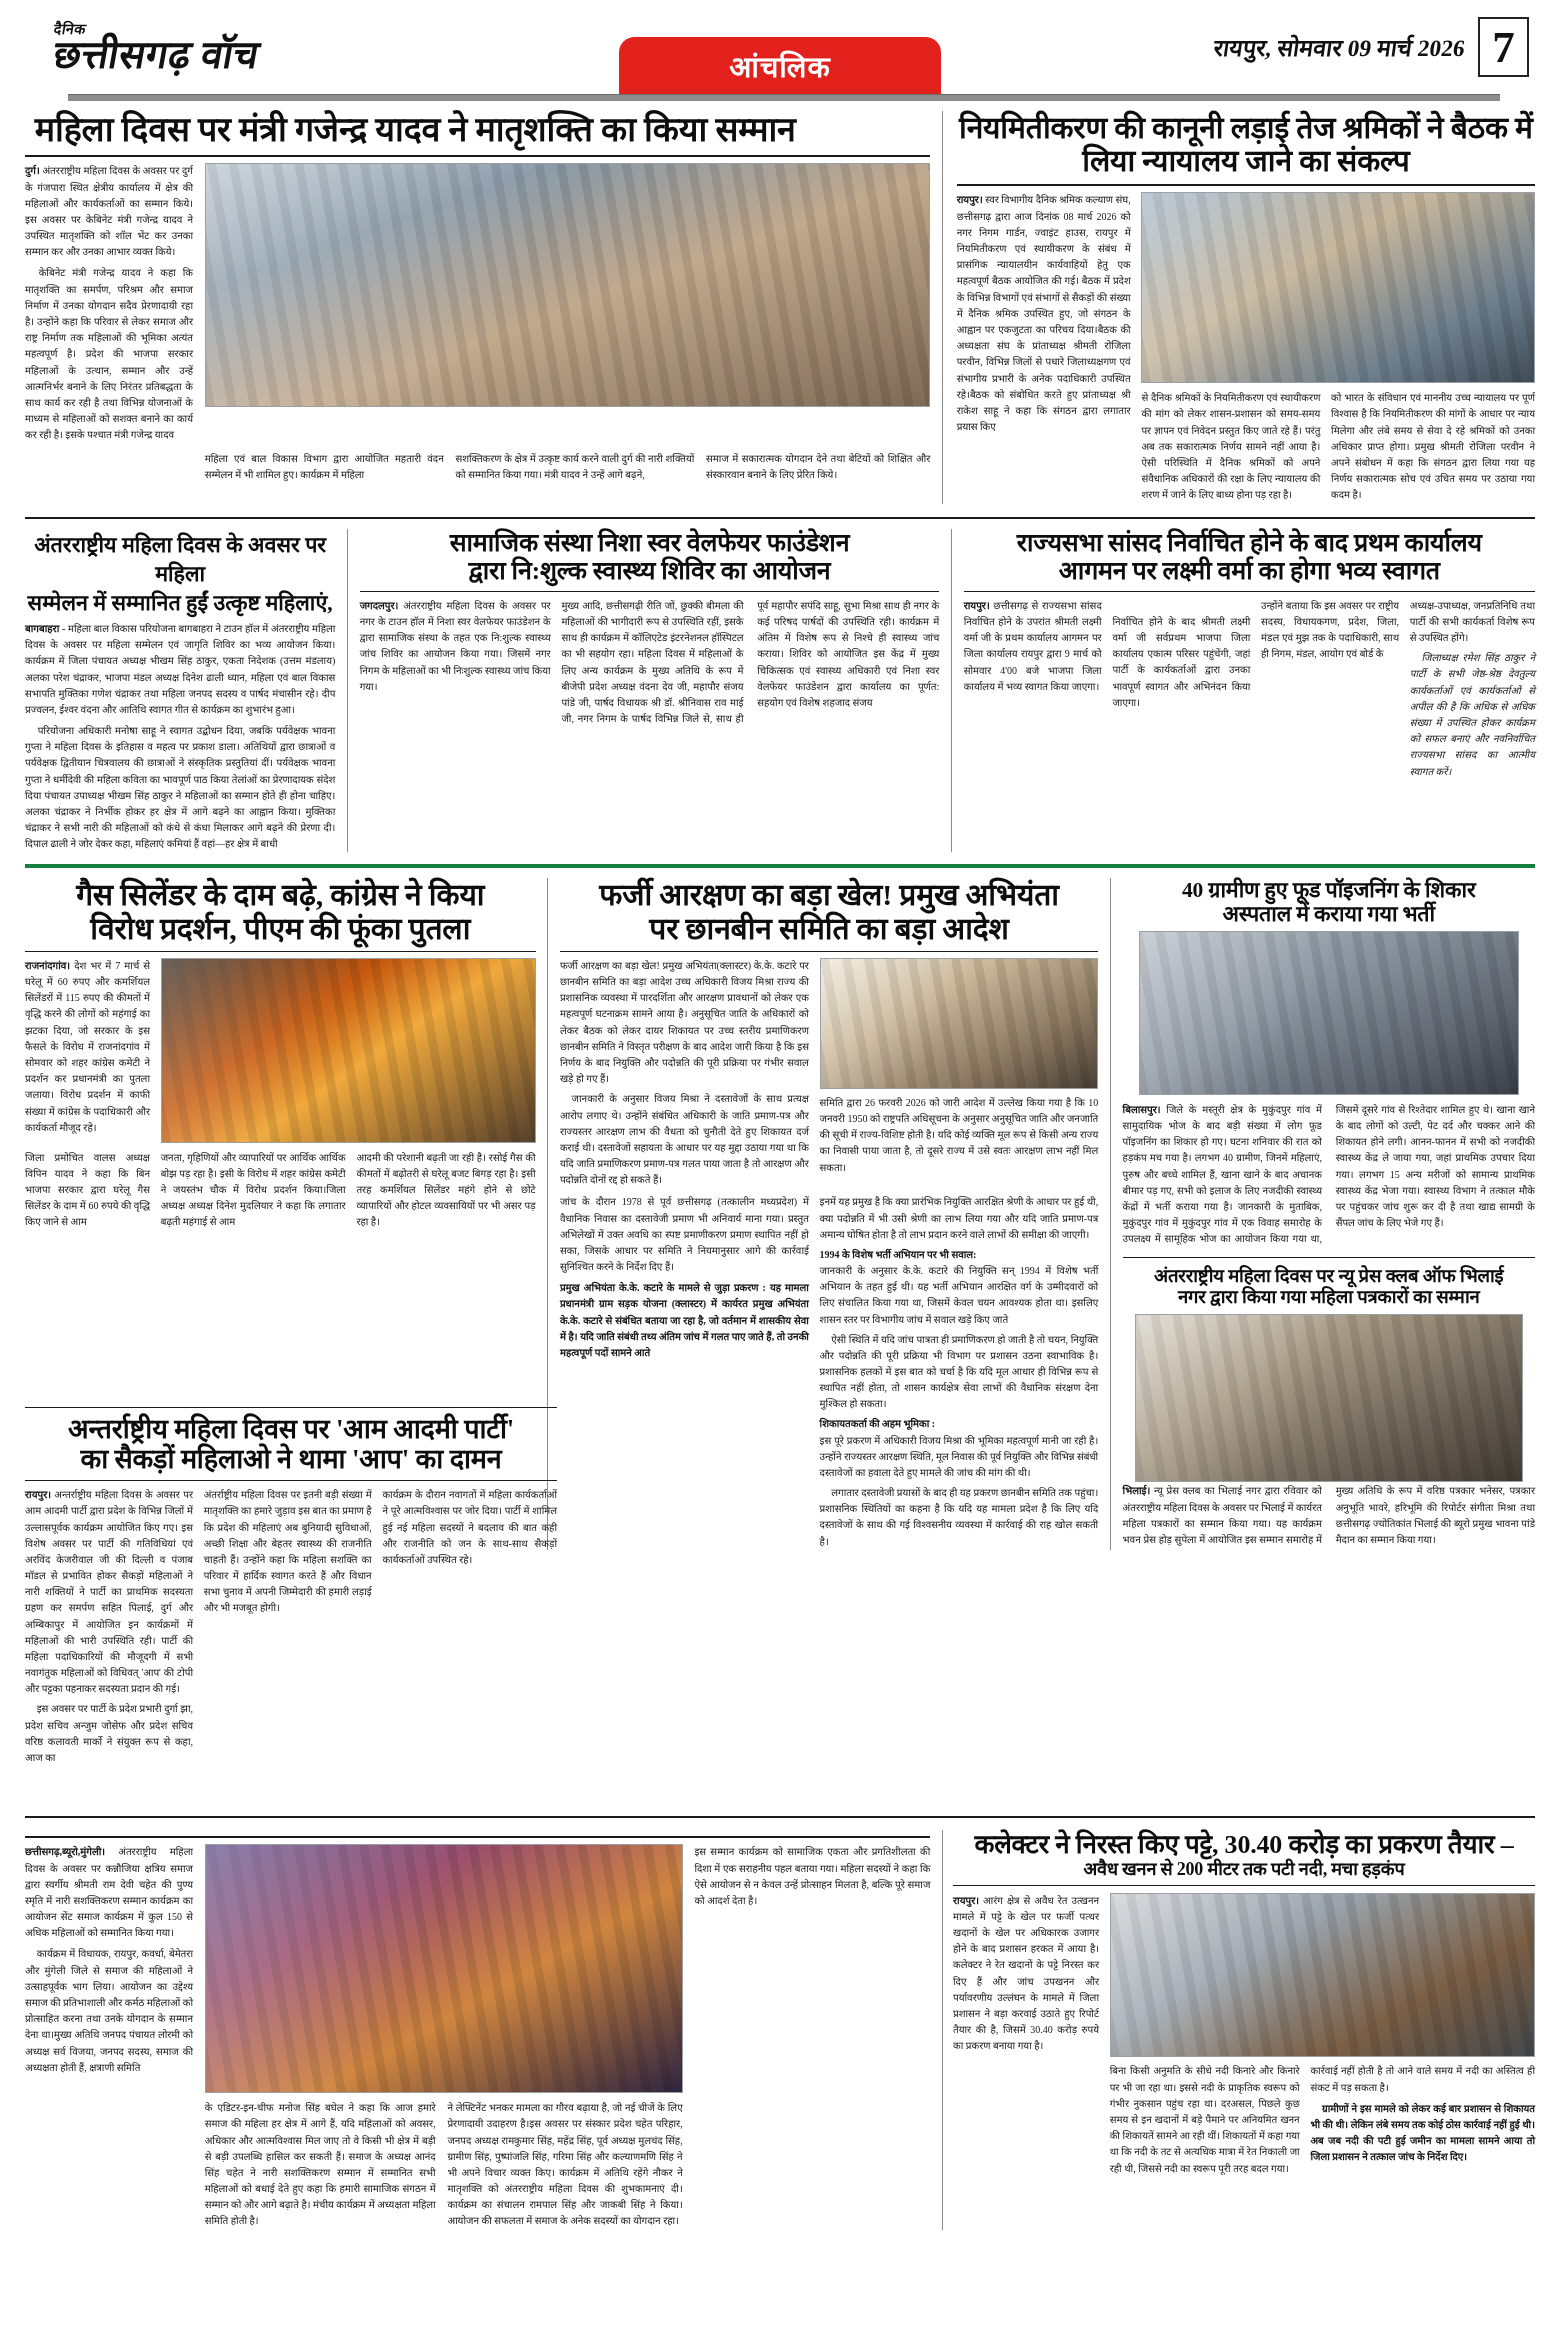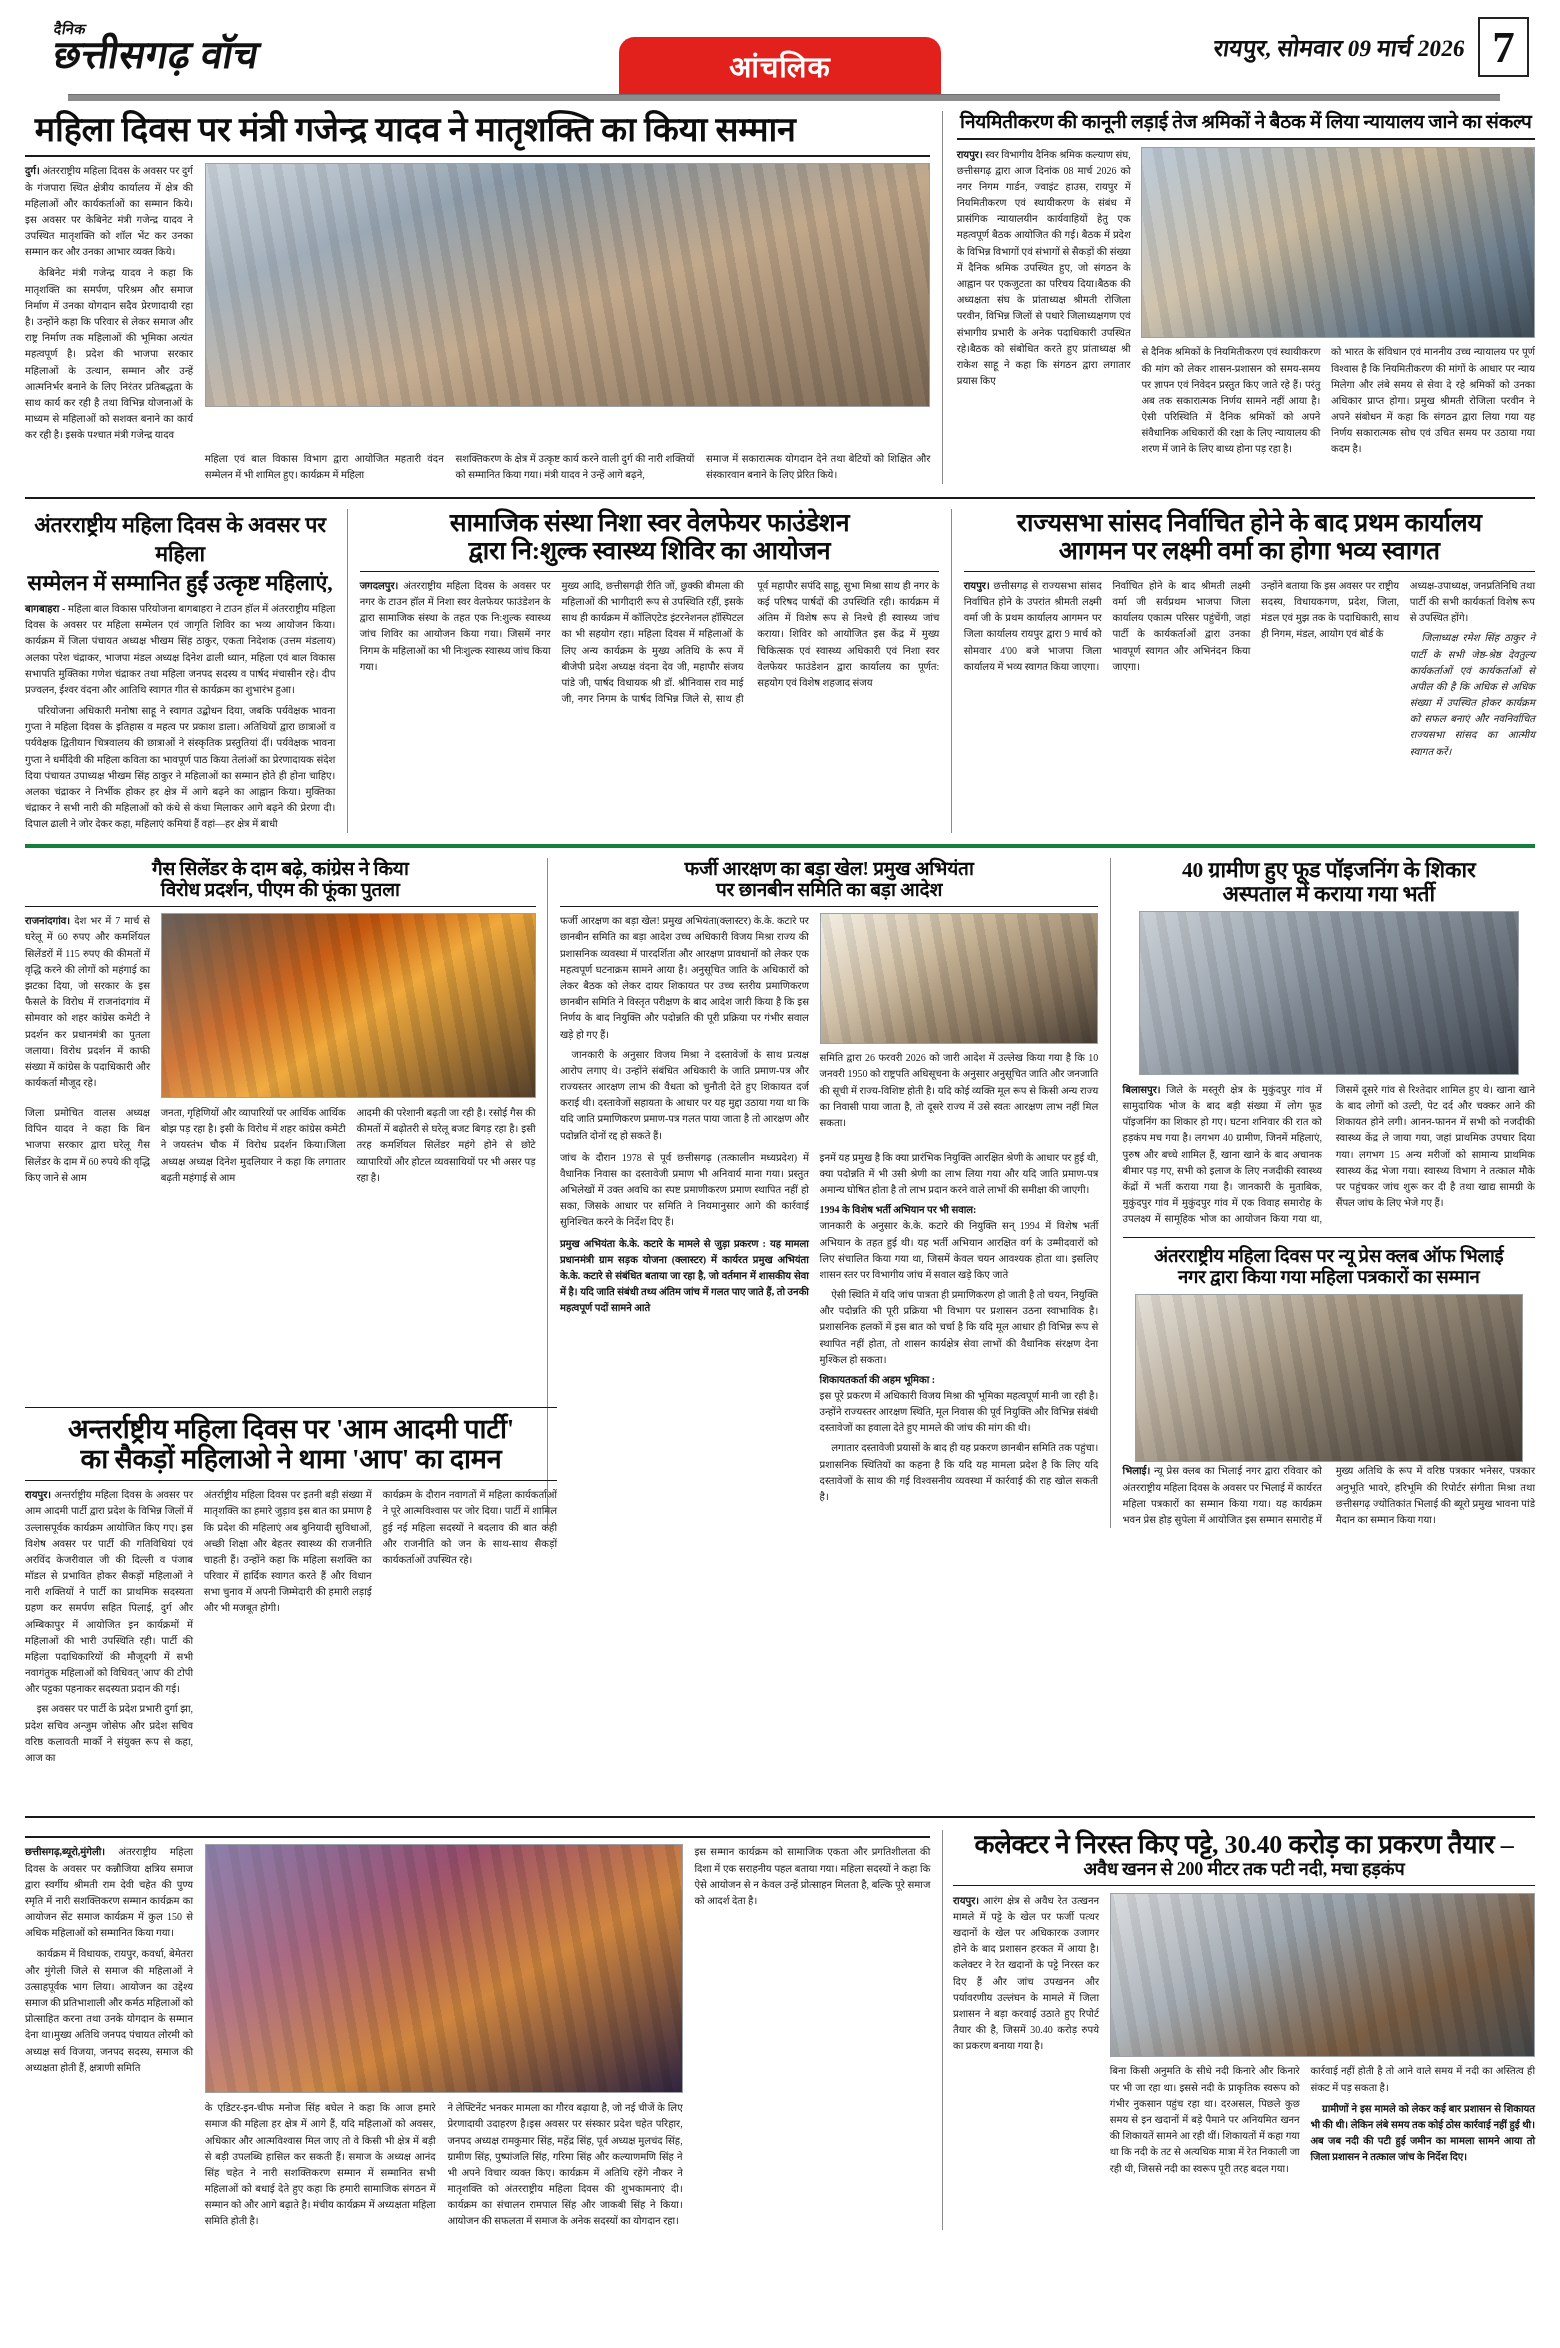--- a/index.html
+++ b/index.html
@@ -62,21 +62,21 @@
   }
 
   
   .hl {
     font-family: "Liberation Serif", serif;
     font-weight: bold; color: #0d0d0d;
     text-align: center; line-height: 1.12;
     letter-spacing: -0.2px;
   }
   .hl-xl { font-size: 34px; }
-  .hl-lg { font-size: 19px; }
+  .hl-lg { font-size: 30px; }
   .hl-md { font-size: 25px; }
   .hl-sm { font-size: 21.5px; }
   .hl-xs { font-size: 18.5px; }
 
   .body-col {
     font-family: "Liberation Serif", serif;
     font-size: 10px; line-height: 1.62;
     text-align: justify; color: #171717;
     hyphens: auto;
   }
@@ -209,21 +209,21 @@
 
     <div style="width:583px; padding-left:11.7px;">
       <div class="hl hl-md">राज्यसभा सांसद निर्वाचित होने के बाद प्रथम कार्यालय</div>
       <div class="hl hl-md">आगमन पर लक्ष्मी वर्मा का होगा भव्य स्वागत</div>
       <div style="margin-top:5.9px; border-top:1.5px solid #1a1a1a;"></div>
       <div style="display:flex; gap:10.7px; margin-top:5.9px;">
         <div style="width:138px;" class="body-col">
           <span class="lead">रायपुर।</span>
           <span>छत्तीसगढ़ से राज्यसभा सांसद निर्वाचित होने के उपरांत श्रीमती लक्ष्मी वर्मा जी के प्रथम कार्यालय आगमन पर जिला कार्यालय रायपुर द्वारा 9 मार्च को सोमवार 4'00 बजे भाजपा जिला कार्यालय में भव्य स्वागत किया जाएगा।</span>
         </div>
-        <div style="width:138px;" class="body-col">निर्वाचित होने के बाद श्रीमती लक्ष्मी वर्मा जी सर्वप्रथम भाजपा जिला कार्यालय एकात्म परिसर पहुंचेंगी, जहां पार्टी के कार्यकर्ताओं द्वारा उनका भावपूर्ण स्वागत और अभिनंदन किया जाएगा।</div>
+        <div style="width:138px;margin-top:16px;" class="body-col">निर्वाचित होने के बाद श्रीमती लक्ष्मी वर्मा जी सर्वप्रथम भाजपा जिला कार्यालय एकात्म परिसर पहुंचेंगी, जहां पार्टी के कार्यकर्ताओं द्वारा उनका भावपूर्ण स्वागत और अभिनंदन किया जाएगा।</div>
         <div style="width:138px;" class="body-col">उन्होंने बताया कि इस अवसर पर राष्ट्रीय सदस्य, विधायकगण, प्रदेश, जिला, मंडल एवं मुझ तक के पदाधिकारी, साथ ही निगम, मंडल, आयोग एवं बोर्ड के</div>
         <div style="flex:1;" class="body-col">
           <span>अध्यक्ष-उपाध्यक्ष, जनप्रतिनिधि तथा पार्टी की सभी कार्यकर्ता विशेष रूप से उपस्थित होंगे।</span>
           <p style="text-indent:11.7px; margin-top:3.9px;font-style:italic;">जिलाध्यक्ष रमेश सिंह ठाकुर ने पार्टी के सभी जेष्ठ-श्रेष्ठ देवतुल्य कार्यकर्ताओं एवं कार्यकर्ताओं से अपील की है कि अधिक से अधिक संख्या में उपस्थित होकर कार्यक्रम को सफल बनाएं और नवनिर्वाचित राज्यसभा सांसद का आत्मीय स्वागत करें।</p>
         </div>
       </div>
     </div>
   </div>
 
   <div class="band" style="margin-top:11.7px; border-top:4px solid #15803d; padding-top:9.8px;">

